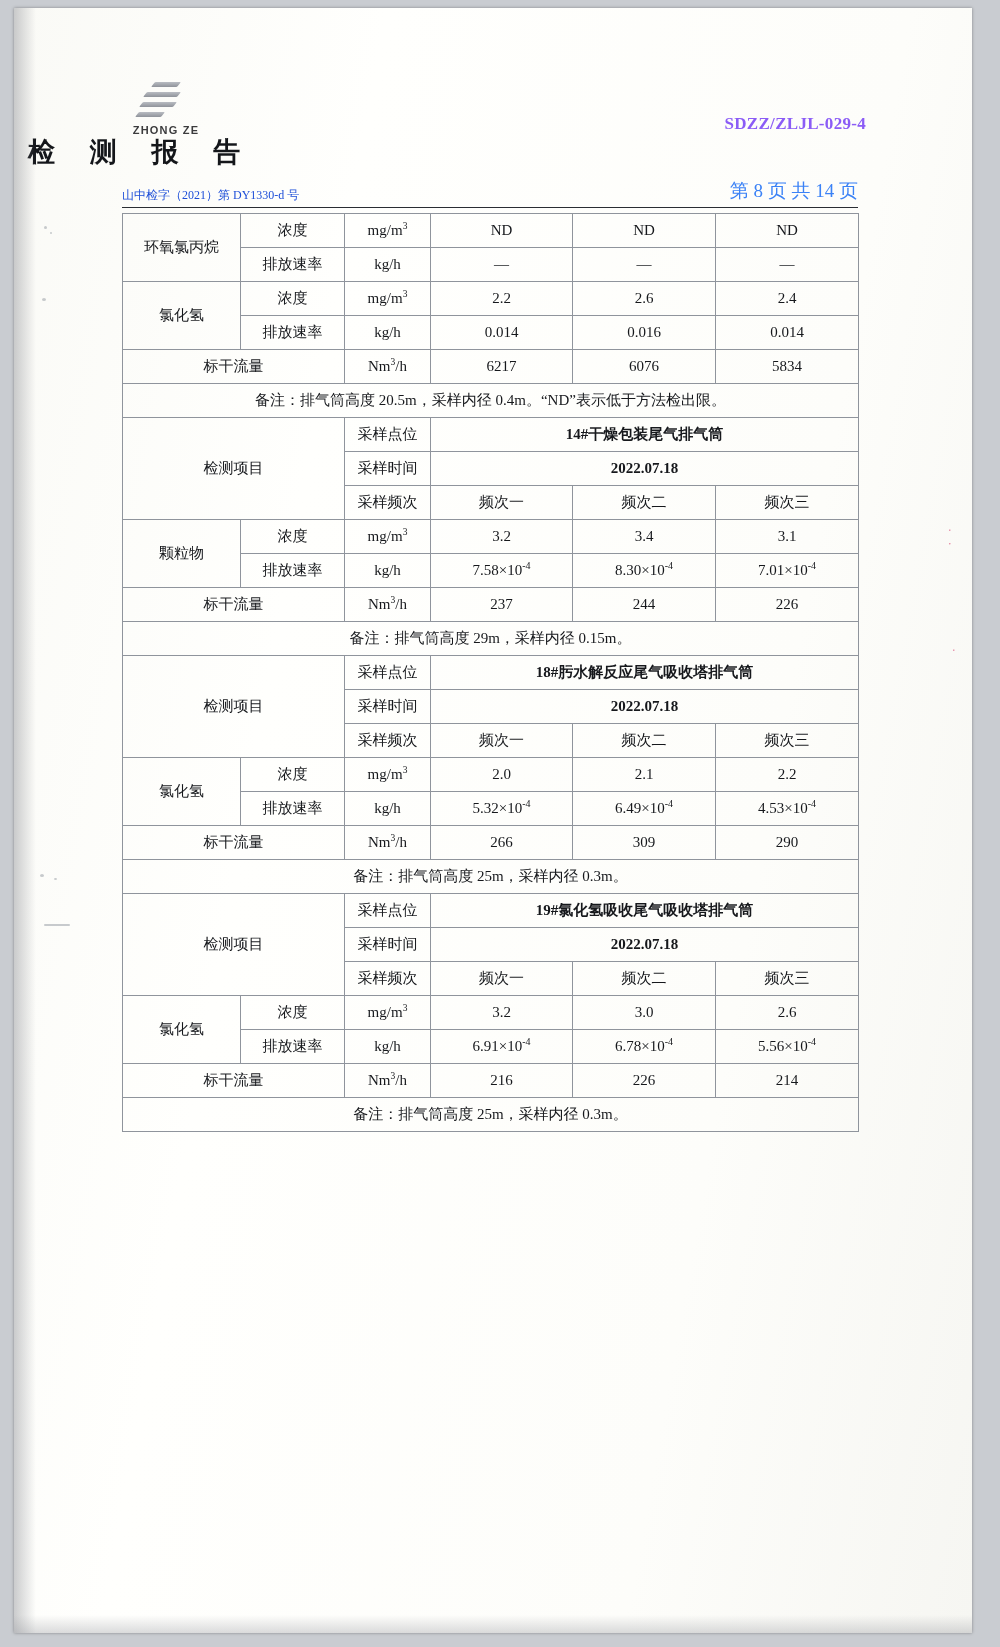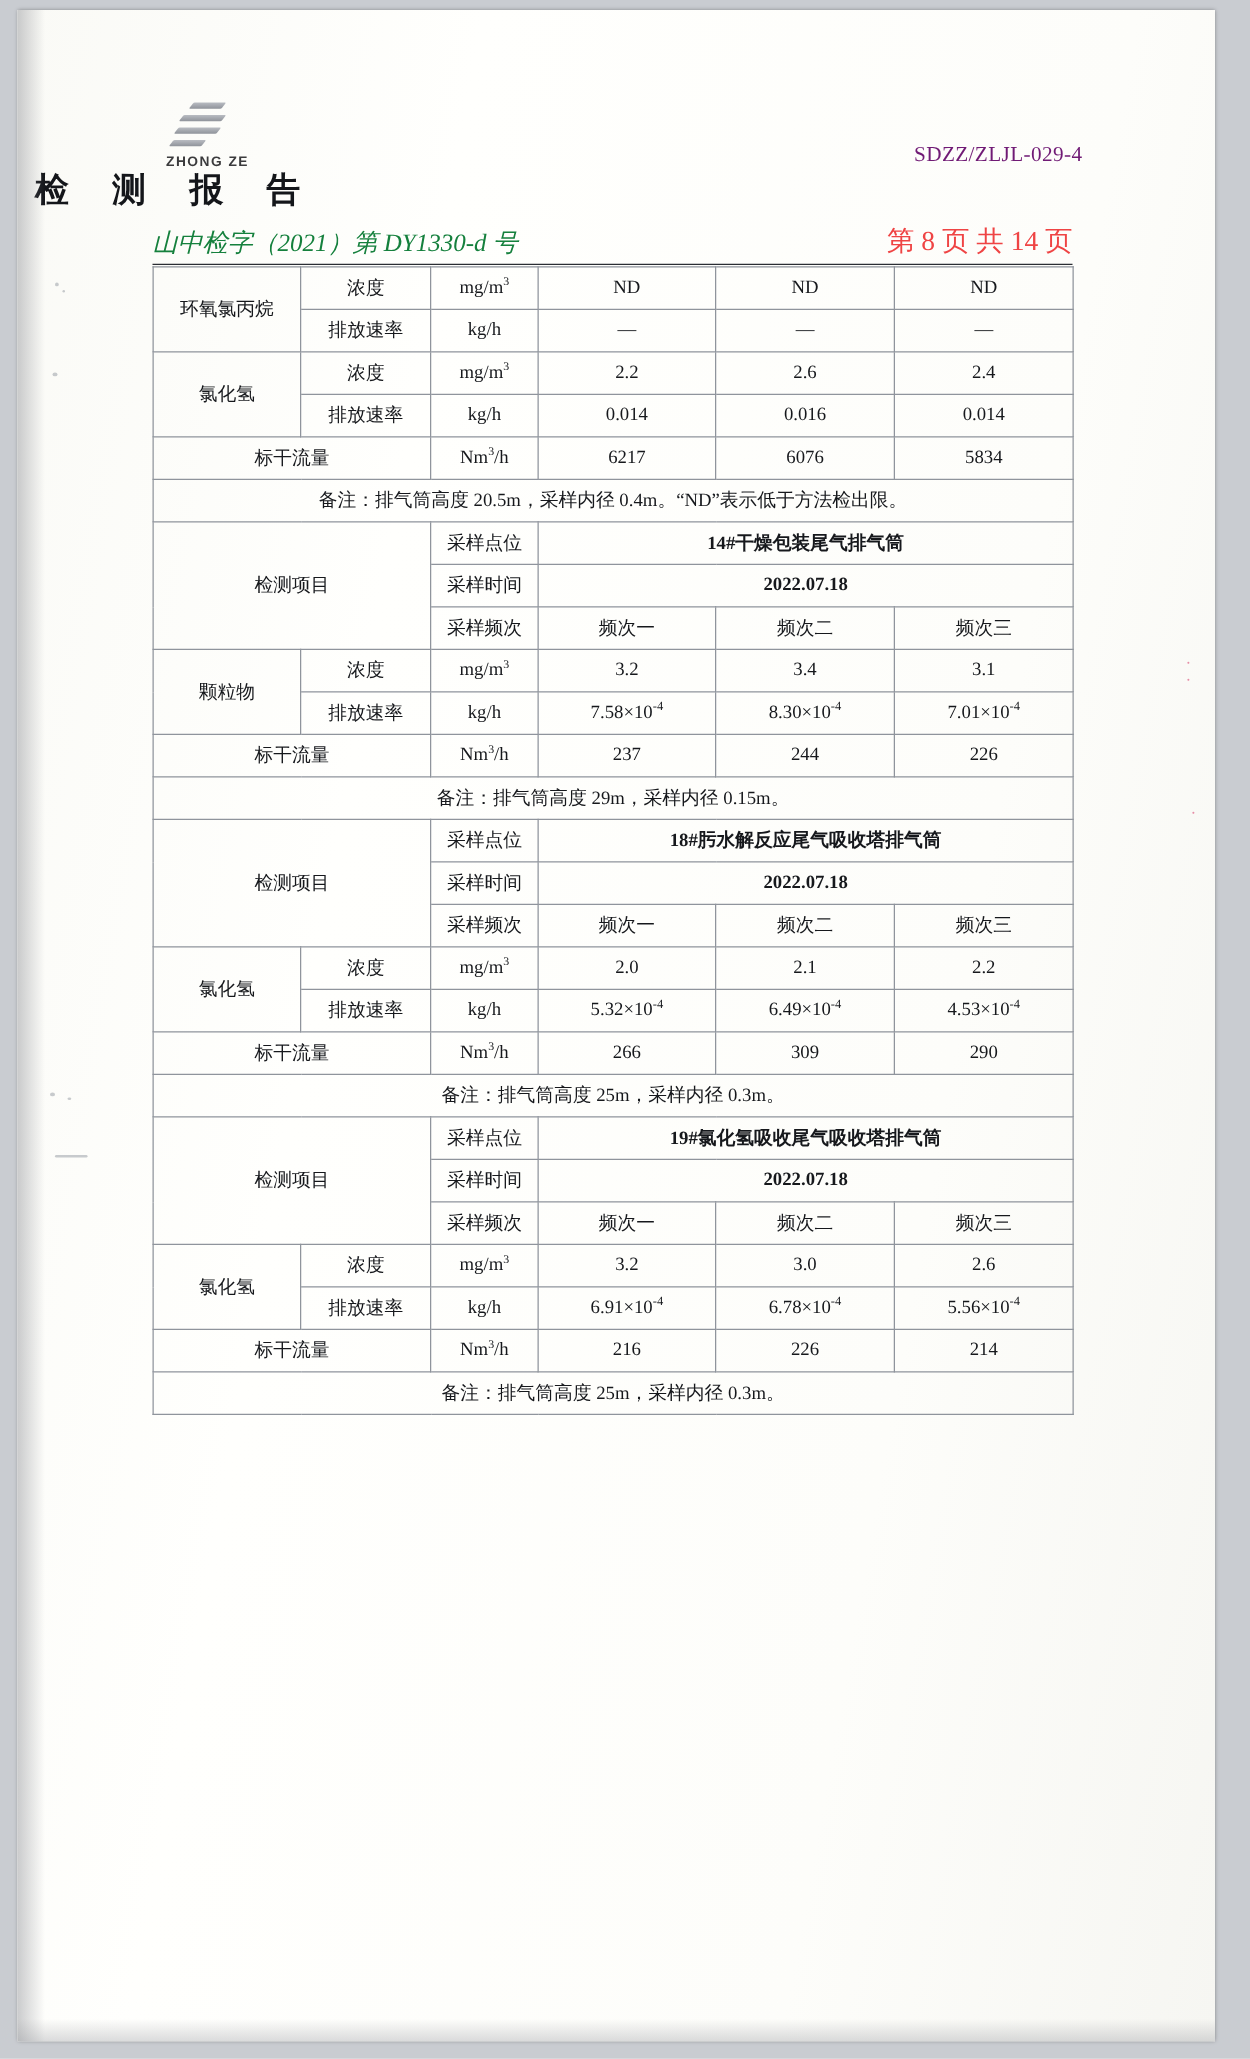--- a/index.html
+++ b/index.html
@@ -66,23 +66,23 @@
     font-weight: bold;
     letter-spacing: 1.2px;
     color: #3b3b3d;
     margin-top: 2px;
   }
   .doc-code {
     position: absolute;
     right: 106px;
     top: 106px;
     font-family: "Liberation Serif", serif;
-    font-weight: normal;
+    font-weight: bold;
     font-size: 17px;
-    color: #701a75;
+    color: #8b5cf6;
     letter-spacing: .3px;
   }
   .report-title {
     position: absolute;
     left: 0;
     top: 126px;
     width: 958px;
     text-align: left;
     font-size: 27px;
     font-weight: bold;
@@ -94,22 +94,22 @@
     position: absolute;
     left: 108px;
     top: 170px;
     width: 736px;
     border-bottom: 1.6px solid #2a2d33;
     padding-bottom: 3px;
     display: flex;
     justify-content: space-between;
     align-items: flex-end;
   }
-  .subheader .sh-left { font-size: 20px; color: #15803d; font-style: italic; }
-  .subheader .sh-right { font-size: 22px; color: #ef4444; }
+  .subheader .sh-left { font-size: 12px; color: #1d4ed8; }
+  .subheader .sh-right { font-size: 19px; color: #3b82f6; }
 
   
   table.report {
     position: absolute;
     left: 108px;
     top: 205px;
     width: 736px;
     border-collapse: collapse;
     table-layout: fixed;
     color: #16181c;

